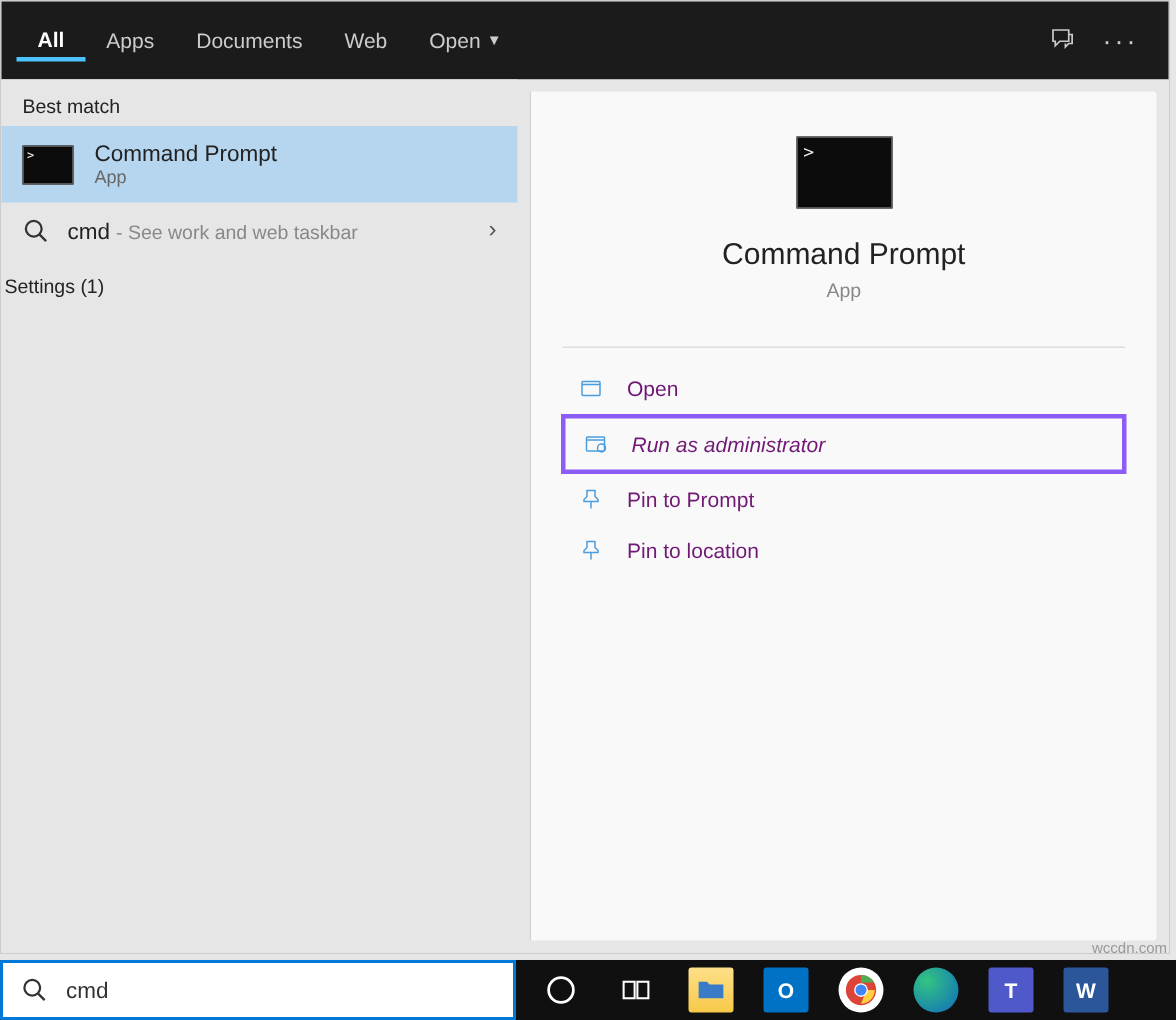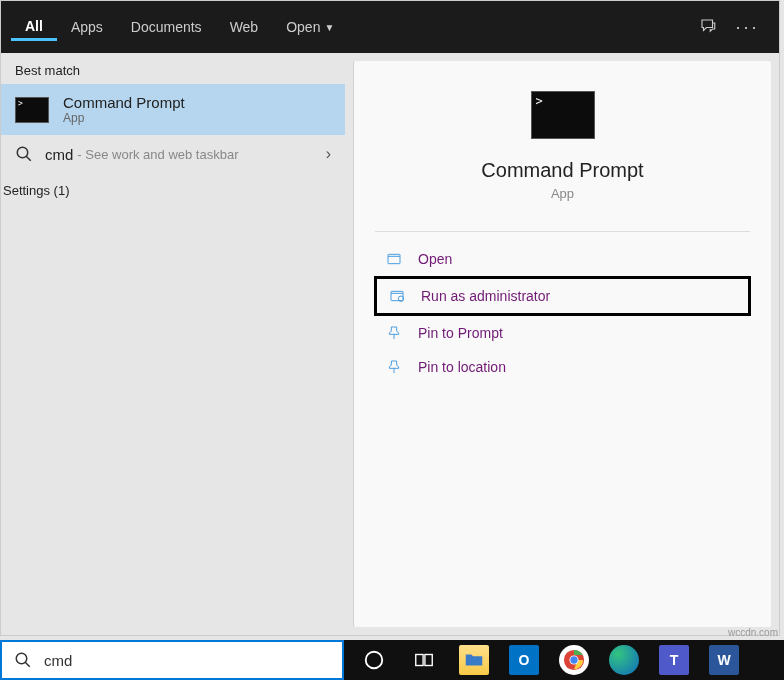--- a/index.html
+++ b/index.html
@@ -30,21 +30,21 @@
   .web-row .arrow { margin-left: auto; color: #555; font-size: 16px; }
   .settings-row { font-size: 13px; color: #222; padding: 10px 2px; cursor: pointer; }
   .right-inner { display: flex; flex-direction: column; align-items: center; padding-top: 30px; }
   .app-icon-lg { width: 64px; height: 48px; background: #0c0c0c; border: 1px solid #555; margin-bottom: 20px; position: relative; }
   .app-icon-lg::before { content: ">"; color: #eee; font-size: 12px; position: absolute; top: 2px; left: 4px; font-family: monospace; }
   .app-title { font-size: 20px; color: #222; }
   .app-sub { font-size: 13px; color: #888; margin-top: 4px; margin-bottom: 30px; }
   .divider { height: 1px; background: #ddd; width: 90%; margin: 0 auto 10px auto; }
   .actions { width: 100%; padding: 0 20px; }
   .action { display: flex; padding: 9px 10px; font-size: 14px; color: #701a75; cursor: pointer; }
-  .action.highlight { border: 3px solid #000000; }
+  .action.highlight { border: 3px solid #8b5cf6; font-style: italic; }
   .action .aicon { width: 20px; height: 16px; margin-right: 14px; display: flex; align-items: center; justify-content: center; }
   .action .aicon svg { width: 16px; height: 16px; stroke: #4a9de0; fill: none; stroke-width: 1.5; }
   .searchbar { position: absolute; left: 0; bottom: 0; width: 344px; height: 40px; background: #fff; border: 2px solid #0078d7; display: flex; align-items: center; padding: 0 12px; }
   .searchbar svg { width: 18px; height: 18px; stroke: #333; fill: none; stroke-width: 2; margin-right: 12px; }
   .searchbar input { border: none; outline: none; font-size: 15px; flex: 1; background: transparent; color: #333; }
   .taskbar { position: absolute; bottom: 0; left: 344px; right: 0; height: 40px; background: #101010; display: flex; align-items: center; padding-left: 10px; gap: 10px; }
   .tb-item { width: 40px; height: 40px; display: flex; align-items: center; justify-content: center; cursor: pointer; }
   .tb-item svg { width: 22px; height: 22px; }
   .tb-app { width: 30px; height: 30px; border-radius: 2px; display: flex; align-items: center; justify-content: center; font-size: 14px; font-weight: bold; color: #fff; position: relative; }
   .watermark { position: absolute; right: 6px; bottom: 42px; font-size: 10px; color: #999; text-align: center; }

